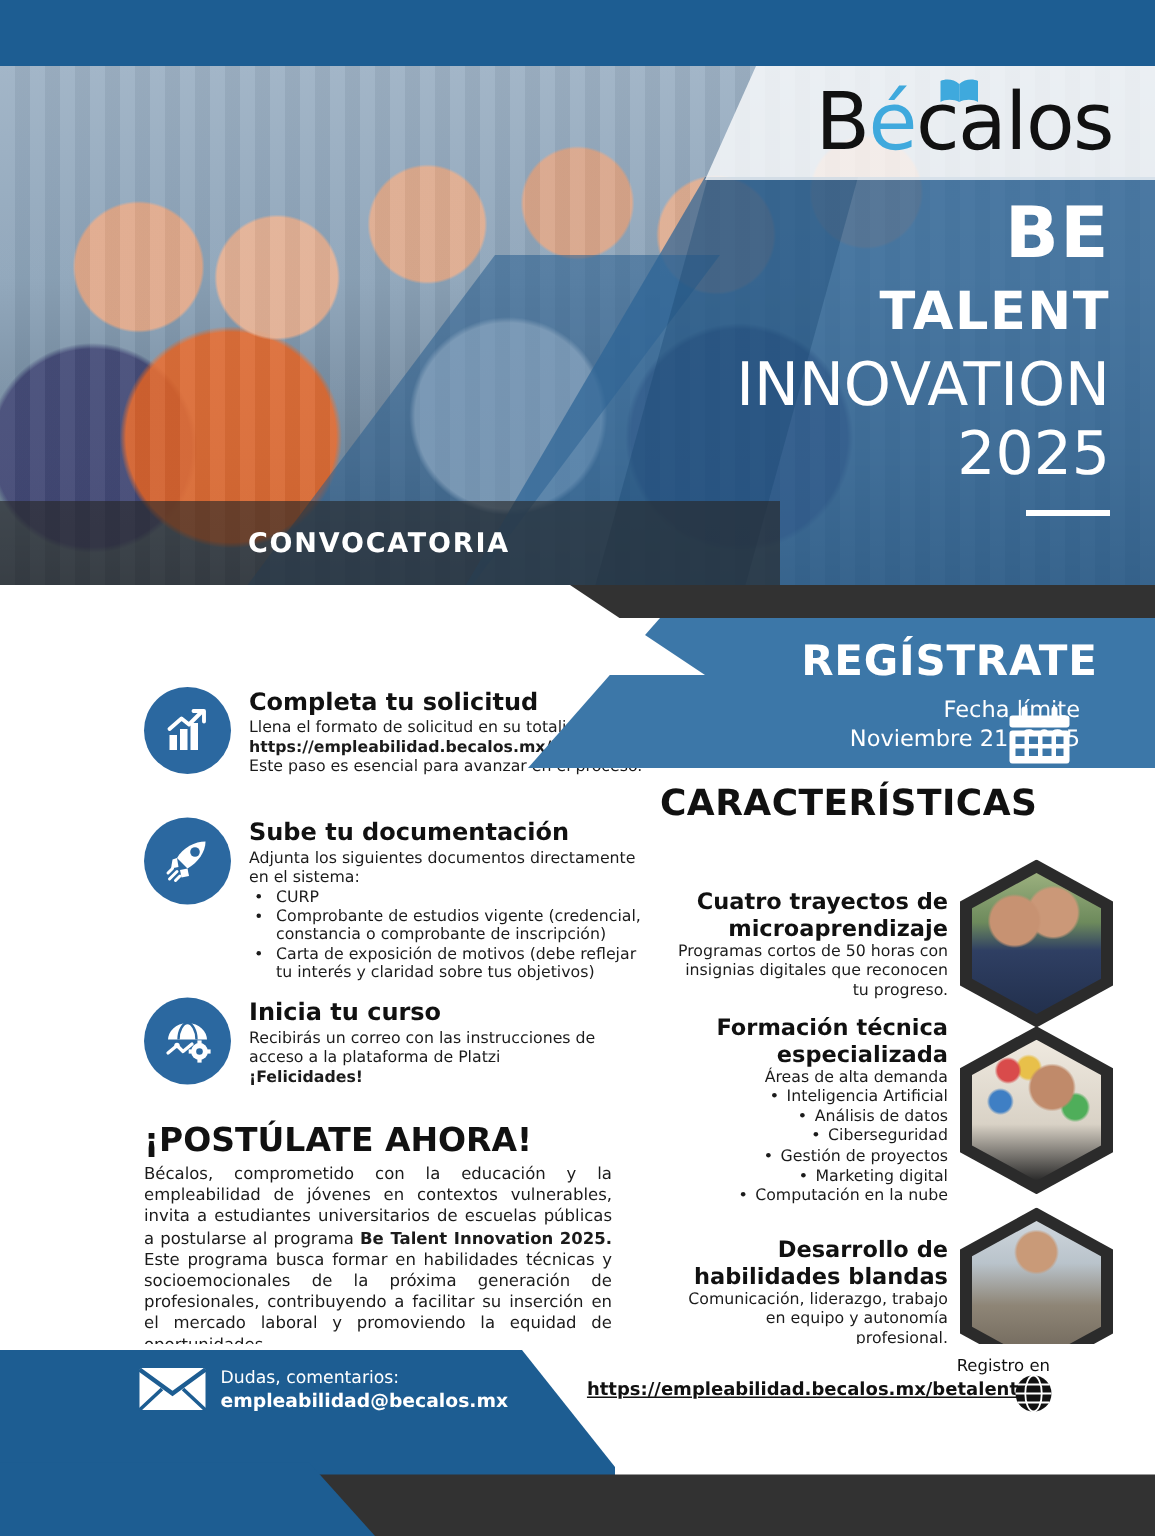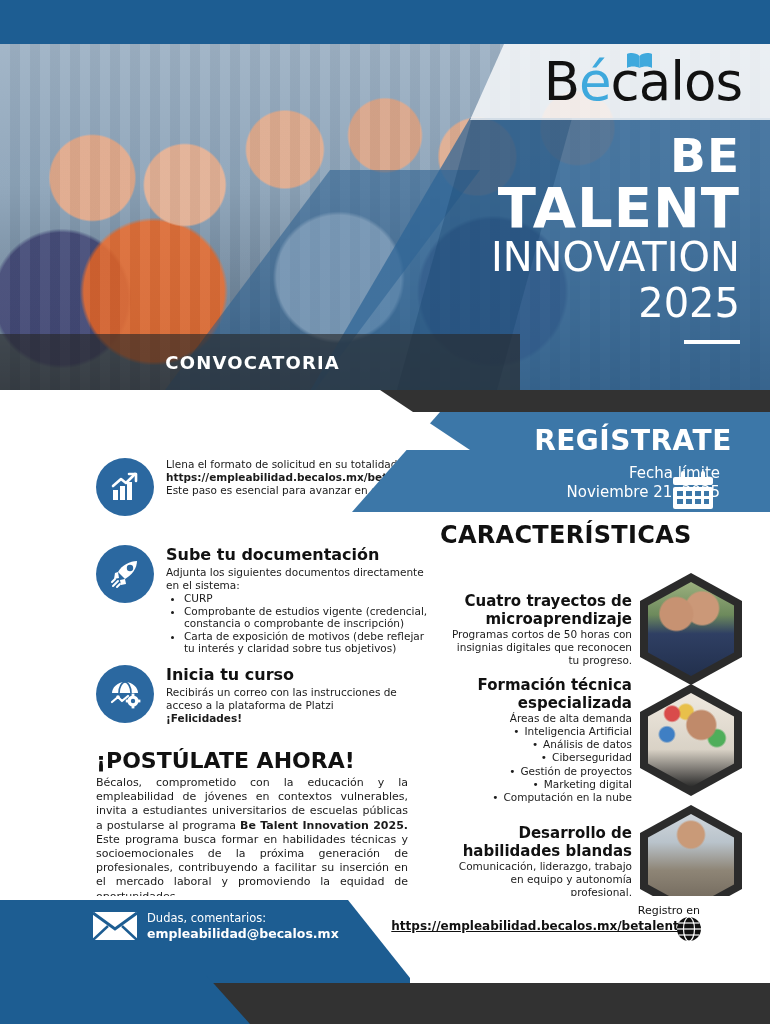--- a/index.html
+++ b/index.html
@@ -78,21 +78,21 @@
     width:27px; height:17px;
   }
 
   
   .hero-title { position:absolute; right:30px; top:130px; z-index:8; text-align:right; }
   .ht-be, .ht-talent {
     color:#fff; font-weight:700; letter-spacing:1px;
     font-family:"DejaVu Sans", sans-serif;
   }
   .ht-be { font-size:47px; line-height:52px; }
-  .ht-talent { font-size:56px; line-height:52px; }
+  .ht-talent { font-size:35px; line-height:52px; }
   .ht-inno {
     color:#fff; font-weight:400; font-size:40px; line-height:46px;
     letter-spacing:0px; font-family:"DejaVu Sans", sans-serif;
   }
   .ht-year {
     color:#fff; font-weight:400; font-size:40px; line-height:46px;
     font-family:"DejaVu Sans", sans-serif;
   }
   .ht-rule { margin-left:auto; margin-top:14px; width:56px; height:4px; background:#fff; }
 
@@ -324,20 +324,21 @@
     <div class="step-ico">
       <svg width="32" height="32" viewBox="0 0 32 32">
         <rect x="4" y="19" width="5" height="10" fill="#fff"></rect>
         <rect x="11" y="15" width="5" height="14" fill="#fff"></rect>
         <rect x="18" y="11" width="5" height="18" fill="#fff"></rect>
         <path d="M4 15 L12 8 L17 12 L26 3" stroke="#fff" stroke-width="2.6" fill="none" stroke-linecap="round" stroke-linejoin="round"></path>
         <path d="M20 3 L27 3 L27 10" stroke="#fff" stroke-width="2.6" fill="none" stroke-linecap="round" stroke-linejoin="round"></path>
       </svg>
     </div>
     <div class="step-body">
+      <div class="step-t">Completa tu solicitud</div>
       <div class="step-p">Llena el formato de solicitud en su totalidad en:</div>
       <div class="step-p"><b>https://empleabilidad.becalos.mx/betalent</b></div>
       <div class="step-p">Este paso es esencial para avanzar en el proceso.</div>
     </div>
   </div>
 
   <div class="step" id="step3">
     <div class="step-ico">
       <svg width="32" height="32" viewBox="0 0 32 32">
         <path d="M16 4 C8 4 3 10 3 15 L29 15 C29 10 24 4 16 4 Z" fill="#fff"></path>

